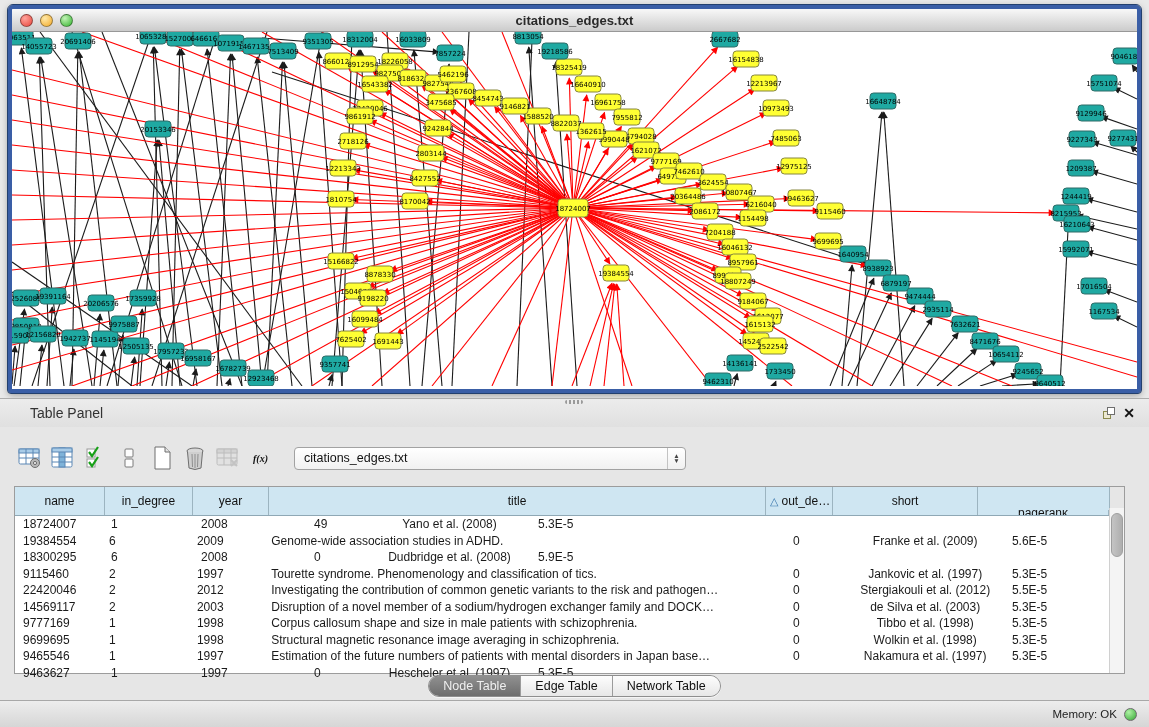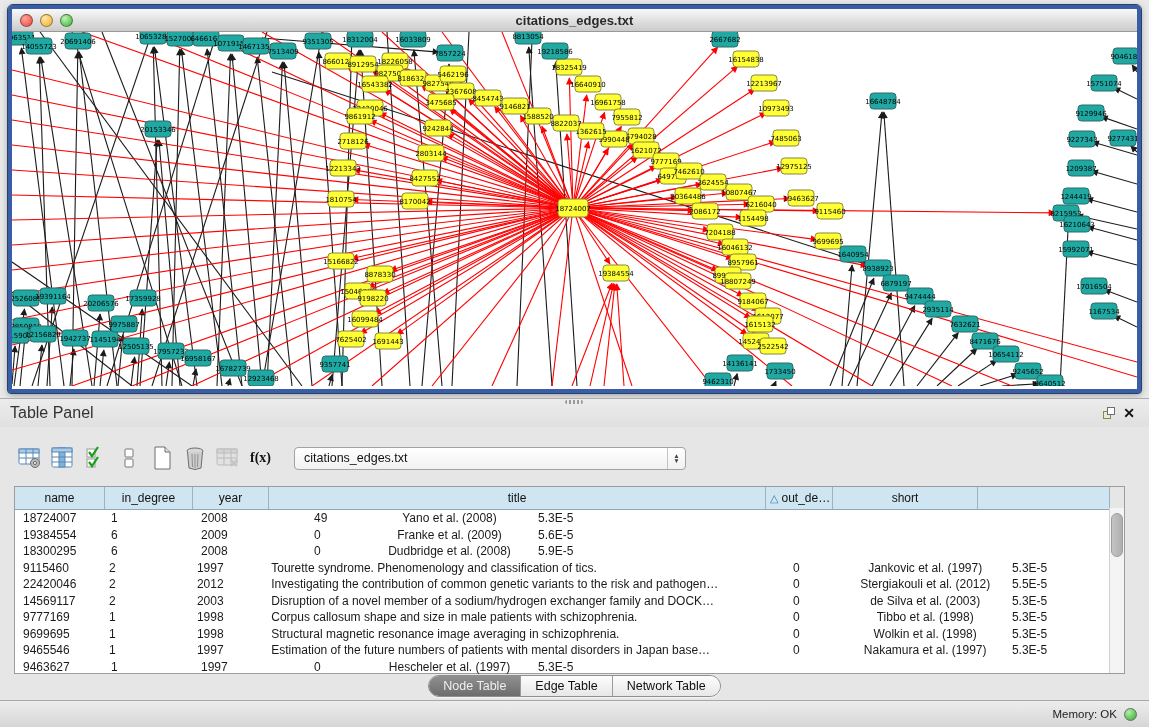--- a/index.html
+++ b/index.html
@@ -19,35 +19,35 @@
   .light.green{background:radial-gradient(circle at 35% 30%,#c2f3b6,#34b42e);}
   .wtitle{flex:1;text-align:center;font-size:13px;font-weight:bold;color:#2a2a2a;}
   #net{display:block;background:#fff;font-family:"DejaVu Sans",sans-serif;}
   
   .table-panel{position:absolute;left:0;top:398px;width:1149px;height:302px;
     background:#e6e6e6;border-top:1px solid #adadad;}
   .panel-grip{position:absolute;left:565px;top:1px;width:18px;height:4px;border-radius:2px;
     background:repeating-linear-gradient(90deg,#9a9a9a 0 2px,transparent 2px 4px);}
   .panel-header{height:28px;display:flex;align-items:center;padding:0 10px;
     background:linear-gradient(#ececec,#e0e0e0);}
-  .panel-title{font-size:16px;color:#333;flex:1;}
+  .panel-title{font-size:14px;color:#333;flex:1;margin-left:20px;}
   .panel-btn{width:20px;height:18px;display:flex;align-items:center;justify-content:center;cursor:default;}
   .close-x{font-size:14px;font-weight:bold;color:#111;line-height:14px;}
   .toolbar{position:absolute;left:16px;top:46px;display:flex;align-items:center;gap:6px;}
   .tool{width:27px;height:26px;display:flex;align-items:center;justify-content:center;}
-  .fx{font-family:"Liberation Serif",serif;font-weight:bold;font-size:14px;color:#111;}
+  .fx{font-family:"Liberation Serif",serif;font-style:italic;font-weight:bold;font-size:10px;color:#111;}
   .select{margin-left:14px;width:392px;height:23px;border:1px solid #a2a2a2;border-radius:4px;
     background:linear-gradient(#ffffff,#f1f1f1);display:flex;align-items:center;box-sizing:border-box;}
   .select-label{flex:1;padding-left:9px;font-size:12.5px;color:#111;}
   .stepper{width:17px;height:100%;border-left:1px solid #c3c3c3;display:flex;flex-direction:column;
     align-items:center;justify-content:center;color:#444;font-size:6.5px;line-height:5.5px;}
   
   .dtable{position:absolute;left:14px;top:87px;width:1109px;height:186px;background:#fff;
     border:1px solid #9c9c9c;box-sizing:content-box;}
-  .thead{display:flex;height:23px;background:#cfe6f2;border-bottom:1px solid #8fa8b5;box-sizing:border-box;}
+  .thead{display:flex;height:29px;background:#cfe6f2;border-bottom:1px solid #8fa8b5;box-sizing:border-box;}
   .th{border-right:1px solid #9cb4c0;display:flex;align-items:center;justify-content:center;
      font-size:12px;color:#111;box-sizing:border-box;white-space:nowrap;overflow:hidden;}
   .th.c4{justify-content:flex-start;padding-left:4px;}
   .sort{color:#3b78ad;font-size:11px;margin-right:3px;}
   .corner{width:15px;background:#e6e6e6;border-left:1px solid #9cb4c0;box-sizing:border-box;}
   .tbody{position:relative;}
   .tr{display:flex;height:16.5px;}
   .td{display:flex;align-items:center;font-size:12px;color:#1a1a1a;white-space:nowrap;
      overflow:hidden;box-sizing:border-box;}
   .td.c0{padding-left:8px;}.td.c1{padding-left:6px;}.td.c2{padding-left:8px;}
@@ -915,20 +915,21 @@
           <div class="td c1" style="width: 88px;">1</div>
           <div class="td c2" style="width: 76px;">2008</div>
           <div class="td c4" style="width: 67px;">49</div>
           <div class="td c5" style="width: 145px;">Yano et al. (2008)</div>
           <div class="td c6" style="width: 131px;">5.3E-5</div>
         </div>
         <div class="tr">
           <div class="td c0" style="width: 90px;">19384554</div>
           <div class="td c1" style="width: 88px;">6</div>
           <div class="td c2" style="width: 76px;">2009</div>
+          <div class="td c3" style="width: 497px;">Genome-wide association studies in ADHD.</div>
           <div class="td c4" style="width: 67px;">0</div>
           <div class="td c5" style="width: 145px;">Franke et al. (2009)</div>
           <div class="td c6" style="width: 131px;">5.6E-5</div>
         </div>
         <div class="tr">
           <div class="td c0" style="width: 90px;">18300295</div>
           <div class="td c1" style="width: 88px;">6</div>
           <div class="td c2" style="width: 76px;">2008</div>
           <div class="td c4" style="width: 67px;">0</div>
           <div class="td c5" style="width: 145px;">Dudbridge et al. (2008)</div>

